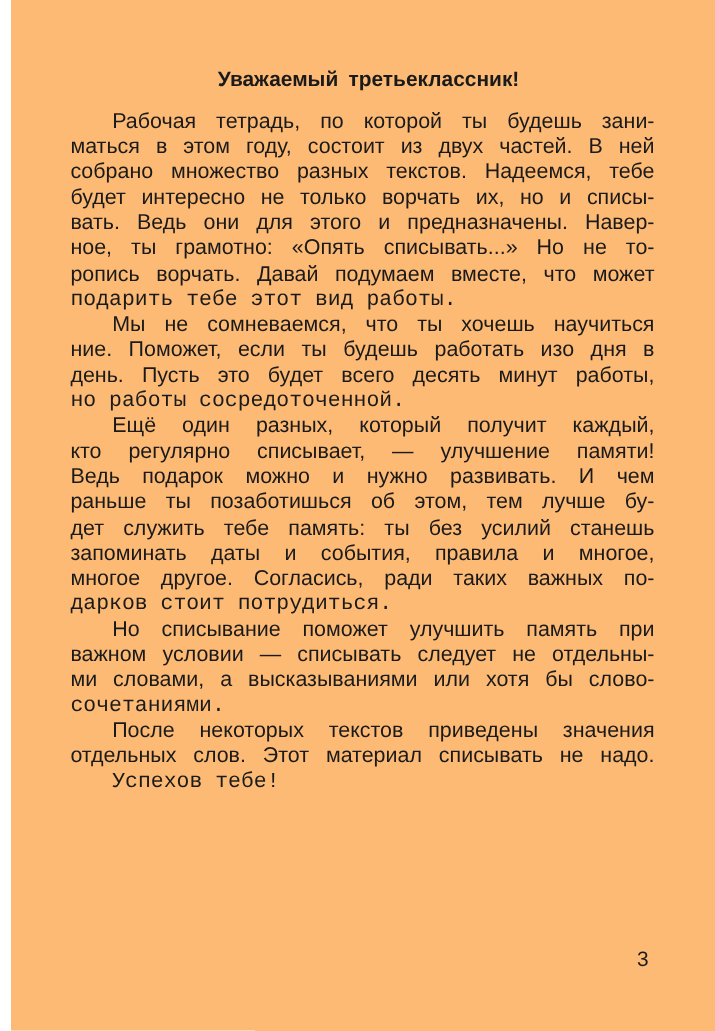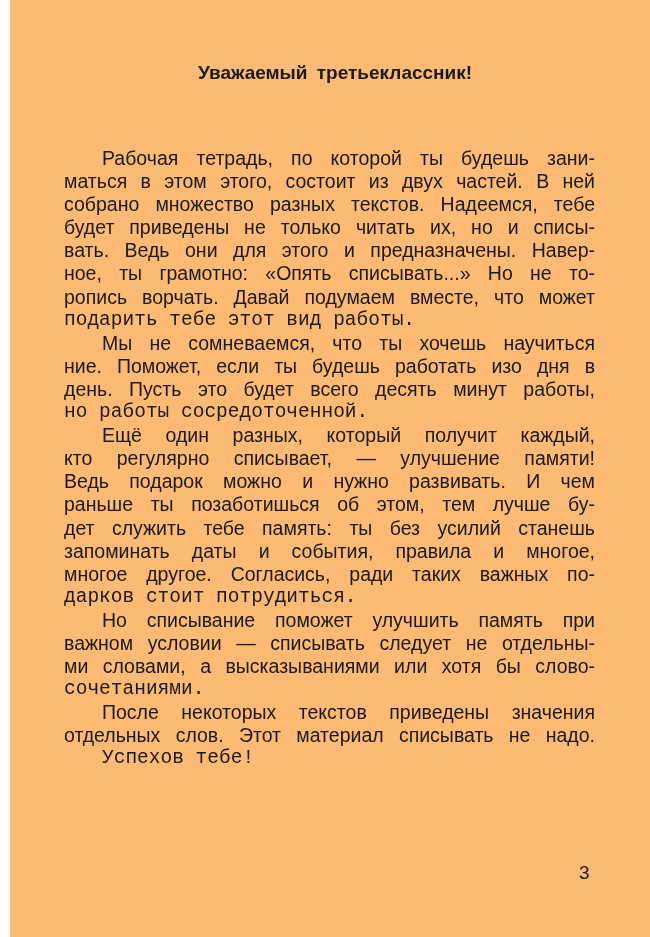--- a/index.html
+++ b/index.html
@@ -6,21 +6,21 @@
     body { width: 650px; height: 937px; position: relative; overflow: hidden; }
     .page { position: absolute; left: 10px; top: 0; width: 650px; height: 937px; background: #fdba74; }
     .title {
       position: absolute; left: 0; width: 650px; top: 62px;
       text-align: center; font-family: "Liberation Sans", sans-serif;
       font-weight: bold; font-size: 19px; color: #1a1a1a; word-spacing: 4px;
     }
     .body-text {
       position: absolute; left: 54px; top: 99px; width: 531px;
       font-family: "Liberation Sans", sans-serif; font-size: 19.5px;
-      color: #1a1a1a; line-height: 23.1px; margin-top: 48px;
+      color: #1a1a1a; line-height: 23.1px;
     }
     .line {
       display: block; text-align: justify; text-align-last: justify;
       white-space: nowrap; height: 23.1px; overflow: visible;
     }
     .line.last { text-align-last: left; font-family: Liberation Mono, monospace; }
     .line.indent { padding-left: 38px; }
     .page-number {
       position: absolute; left: 569px; top: 862px;
       font-family: "Liberation Sans", sans-serif; font-size: 19px; color: #1a1a1a;
@@ -28,23 +28,23 @@
   </style>
 </head>
 <body>
 
 <div class="page">
   <div class="title">Уважаемый  третьеклассник!</div>
 
   <div class="body-text">
 
     <span class="line indent">Рабочая тетрадь, по которой ты будешь зани-</span>
-    <span class="line">маться в этом этого, состоит из двух частей. В ней</span>
+    <span class="line">маться в этом году, состоит из двух частей. В ней</span>
     <span class="line">собрано множество разных текстов. Надеемся, тебе</span>
-    <span class="line">будет приведены не только читать их, но и списы-</span>
+    <span class="line">будет интересно не только ворчать их, но и списы-</span>
     <span class="line">вать. Ведь они для этого и предназначены. Навер-</span>
     <span class="line">ное, ты грамотно: «Опять списывать...» Но не то-</span>
     <span class="line">ропись ворчать. Давай подумаем вместе, что может</span>
     <span class="line last">подарить тебе этот вид работы.</span>
 
     <span class="line indent">Мы не сомневаемся, что ты хочешь научиться</span>
     <span class="line">ние. Поможет, если ты будешь работать изо дня в</span>
     <span class="line">день. Пусть это будет всего десять минут работы,</span>
     <span class="line last">но работы сосредоточенной.</span>
 

